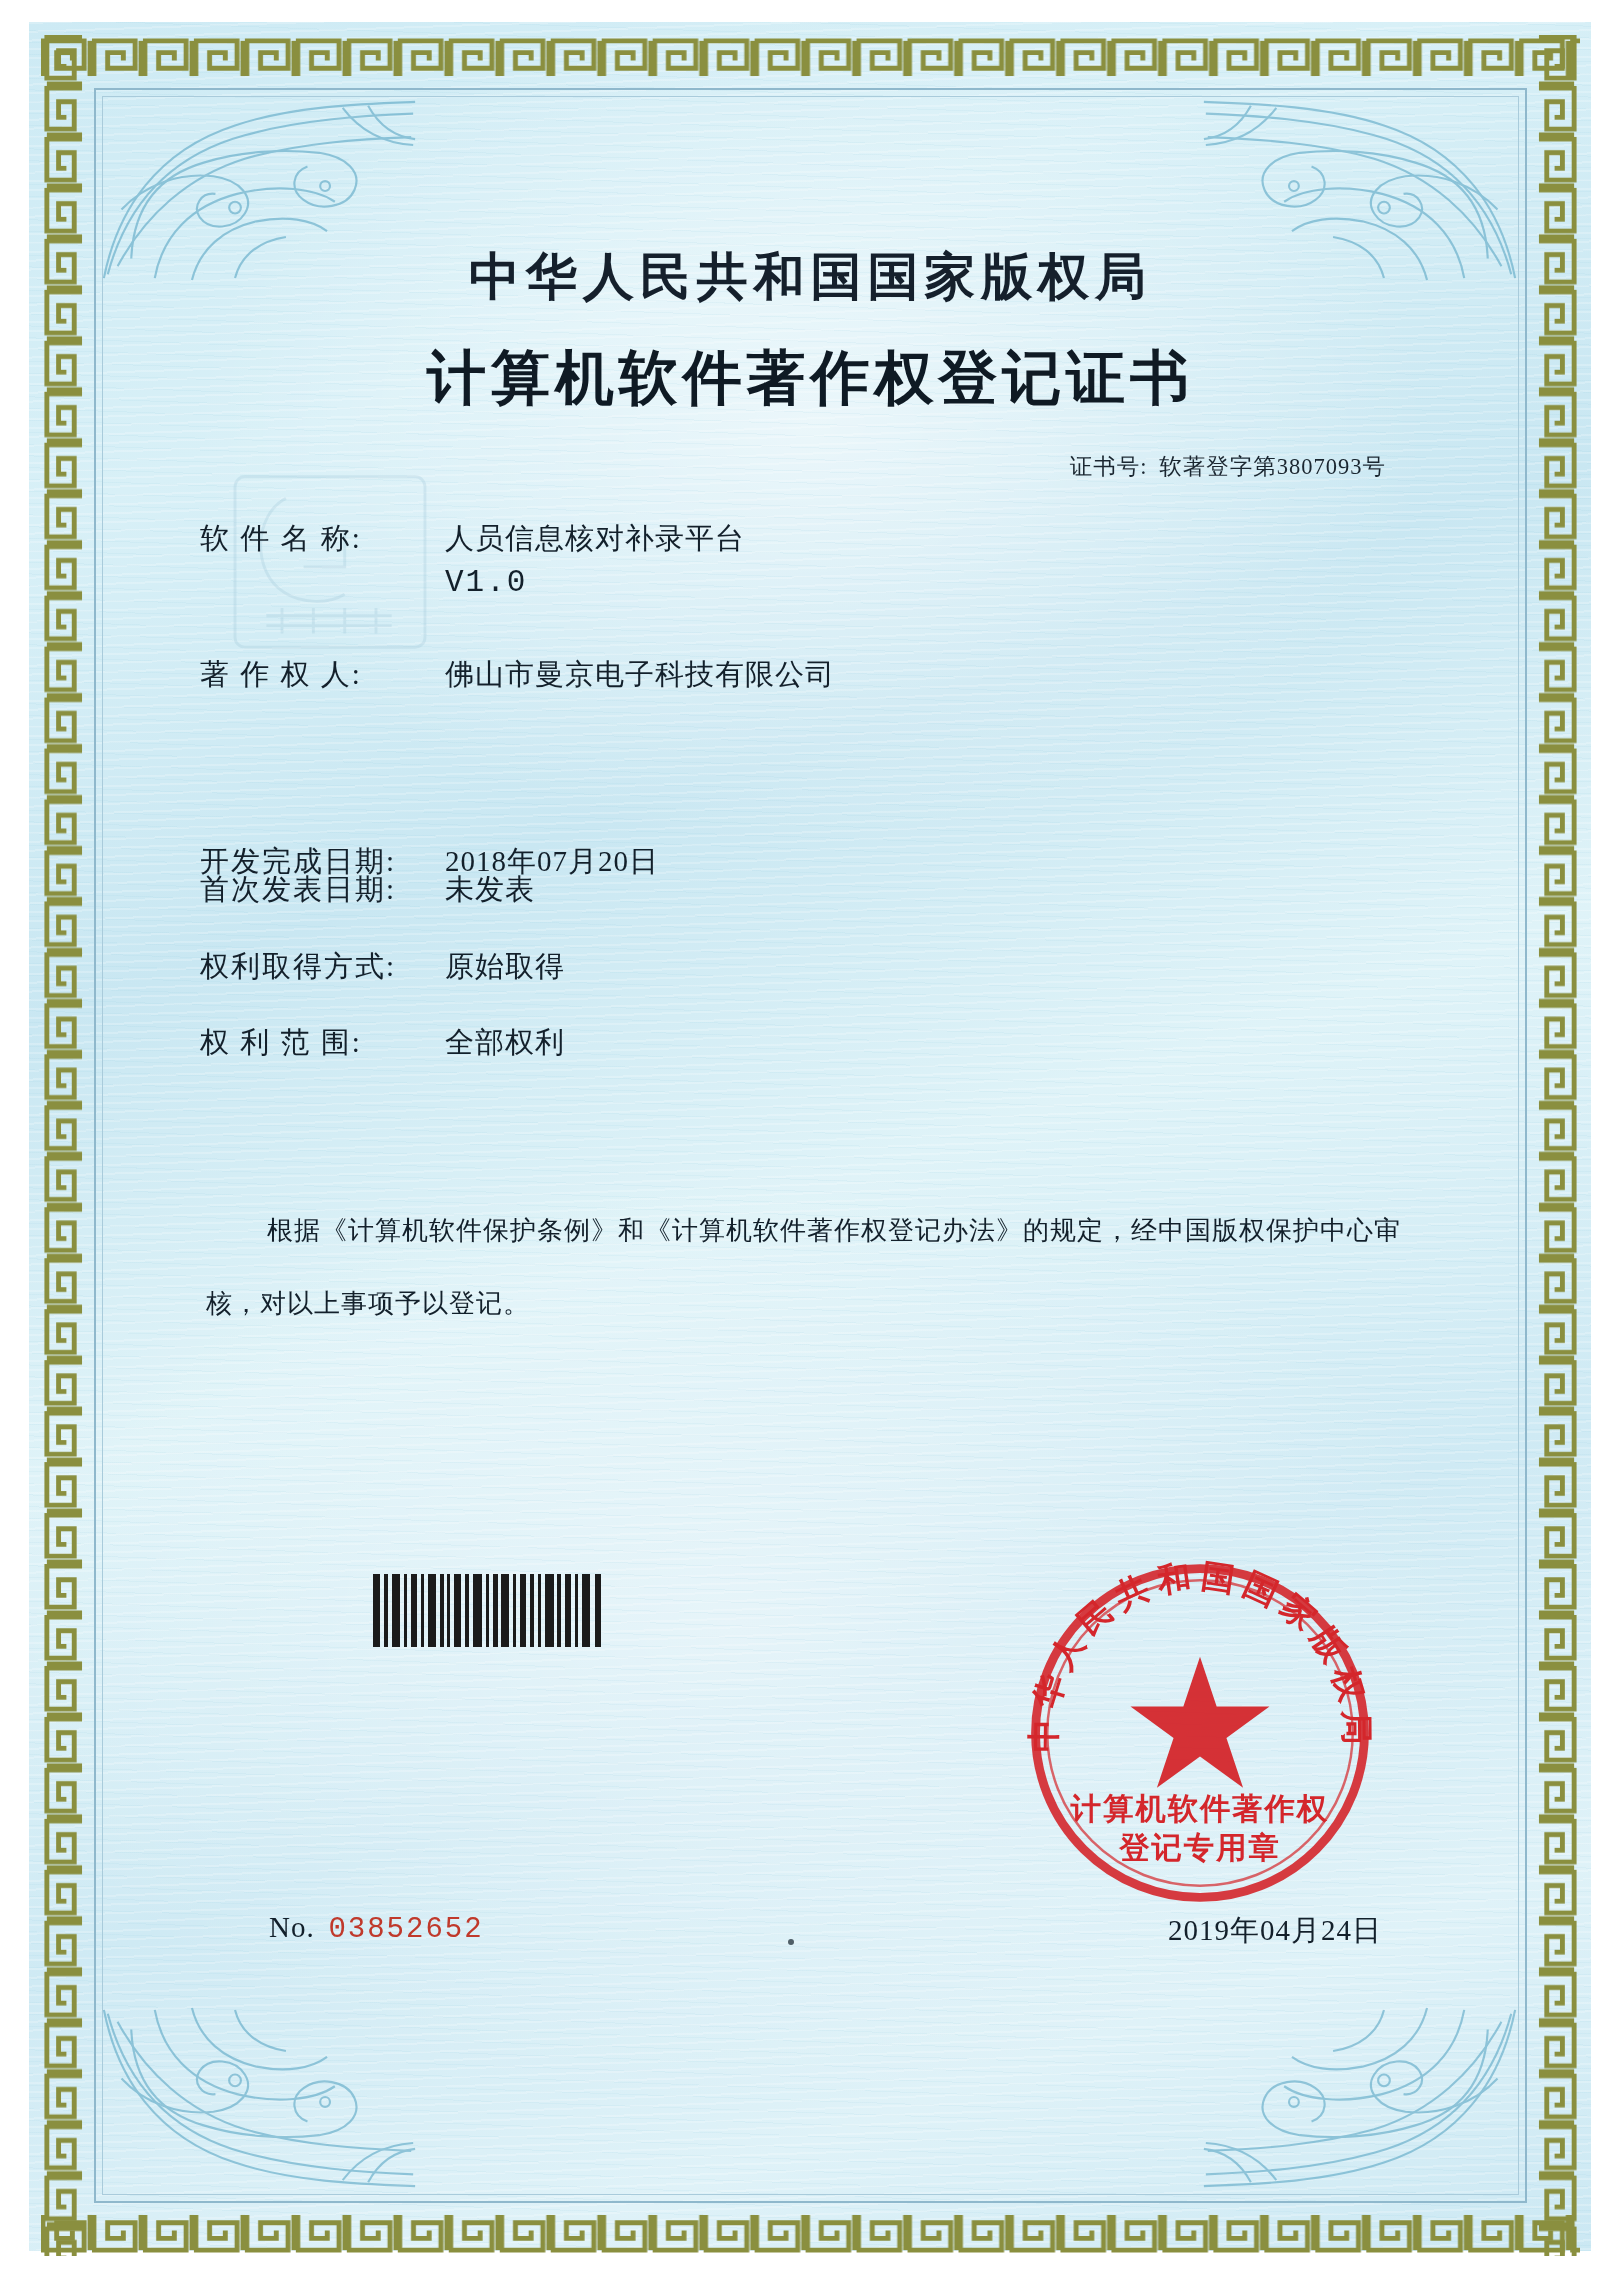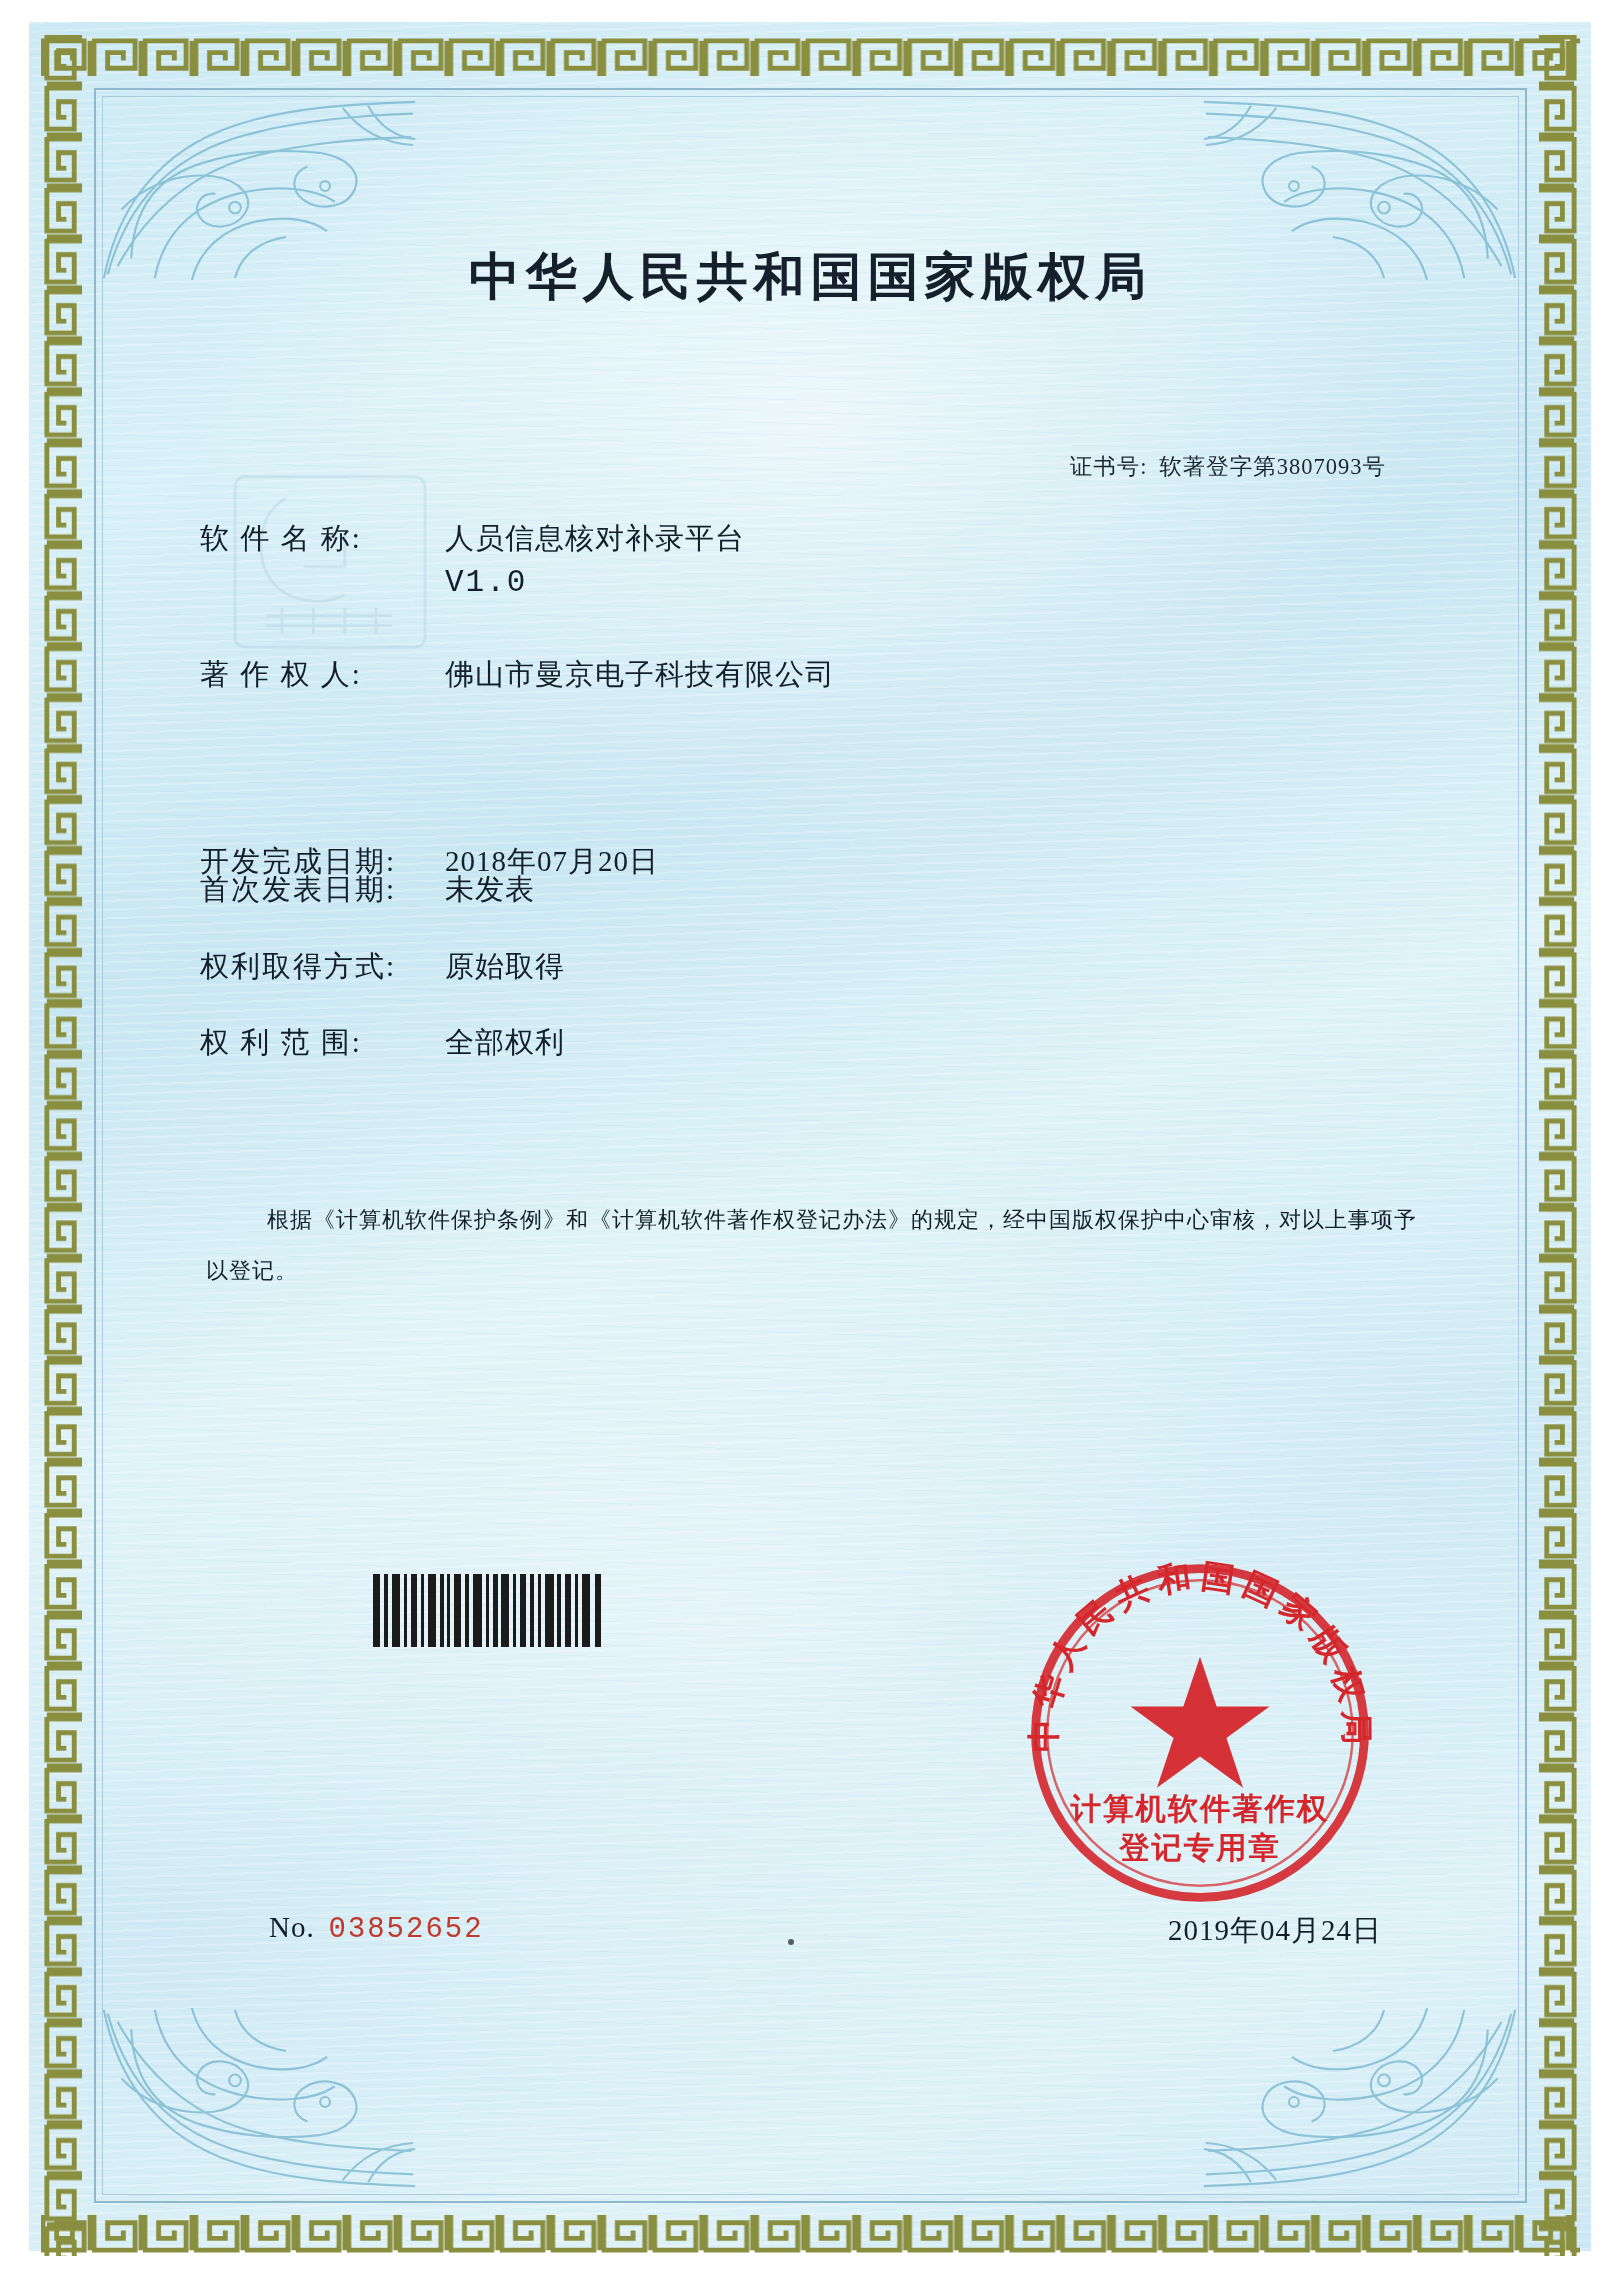--- a/index.html
+++ b/index.html
@@ -186,22 +186,22 @@
   .field .val.mono {
     font-family: "Liberation Mono", monospace;
     letter-spacing: 1px;
   }
 
   .statement {
     position: absolute;
     left: 104px;
     top: 1098px;
     width: 1215px;
-    font-size: 22px;
-    line-height: 51px;
+    font-size: 26px;
+    line-height: 73px;
     color: #13202b;
     text-indent: 61px;
     letter-spacing: 1px;
   }
 
   
   .barcode {
     position: absolute;
     left: 271px;
     top: 1478px;
@@ -409,20 +409,21 @@
         <path d="M40,150 L168,150"></path>
         <path d="M40,160 L168,160"></path>
         <path d="M56,142 L56,168 M88,142 L88,168 M120,142 L120,168 M152,142 L152,168"></path>
       </g>
     </svg>
   </div>
 
   <div class="content">
 
     <div class="title-main">中华人民共和国国家版权局</div>
+    <div class="title-sub">计算机软件著作权登记证书</div>
 
     <div class="cert-no">
       <span class="label">证书号:</span><span class="value">软著登字第3807093号</span>
     </div>
 
     <div class="field" id="f-name">
       <span class="lbl sp2">软 件 名 称:</span><span class="val">人员信息核对补录平台</span>
     </div>
     <div id="f-name-v2">V1.0</div>
 

